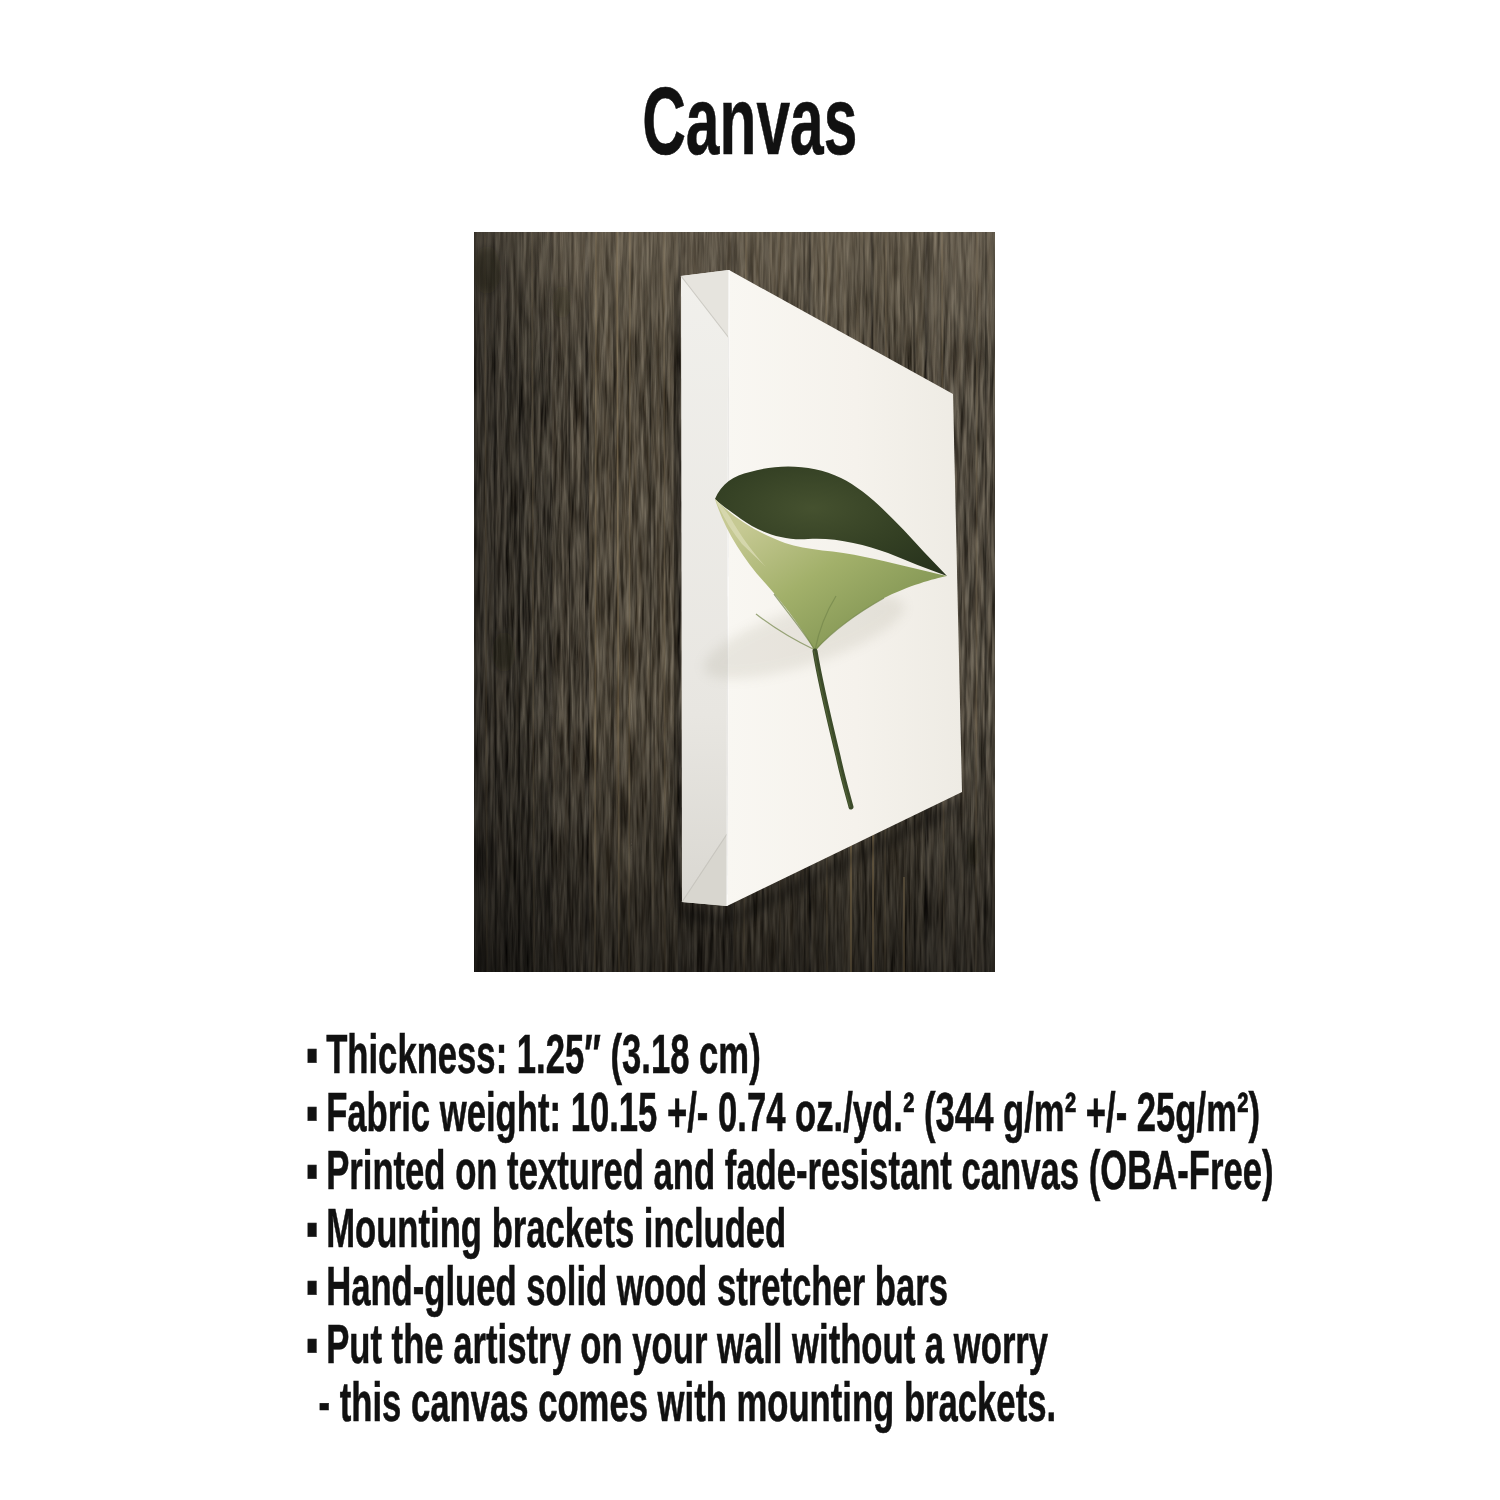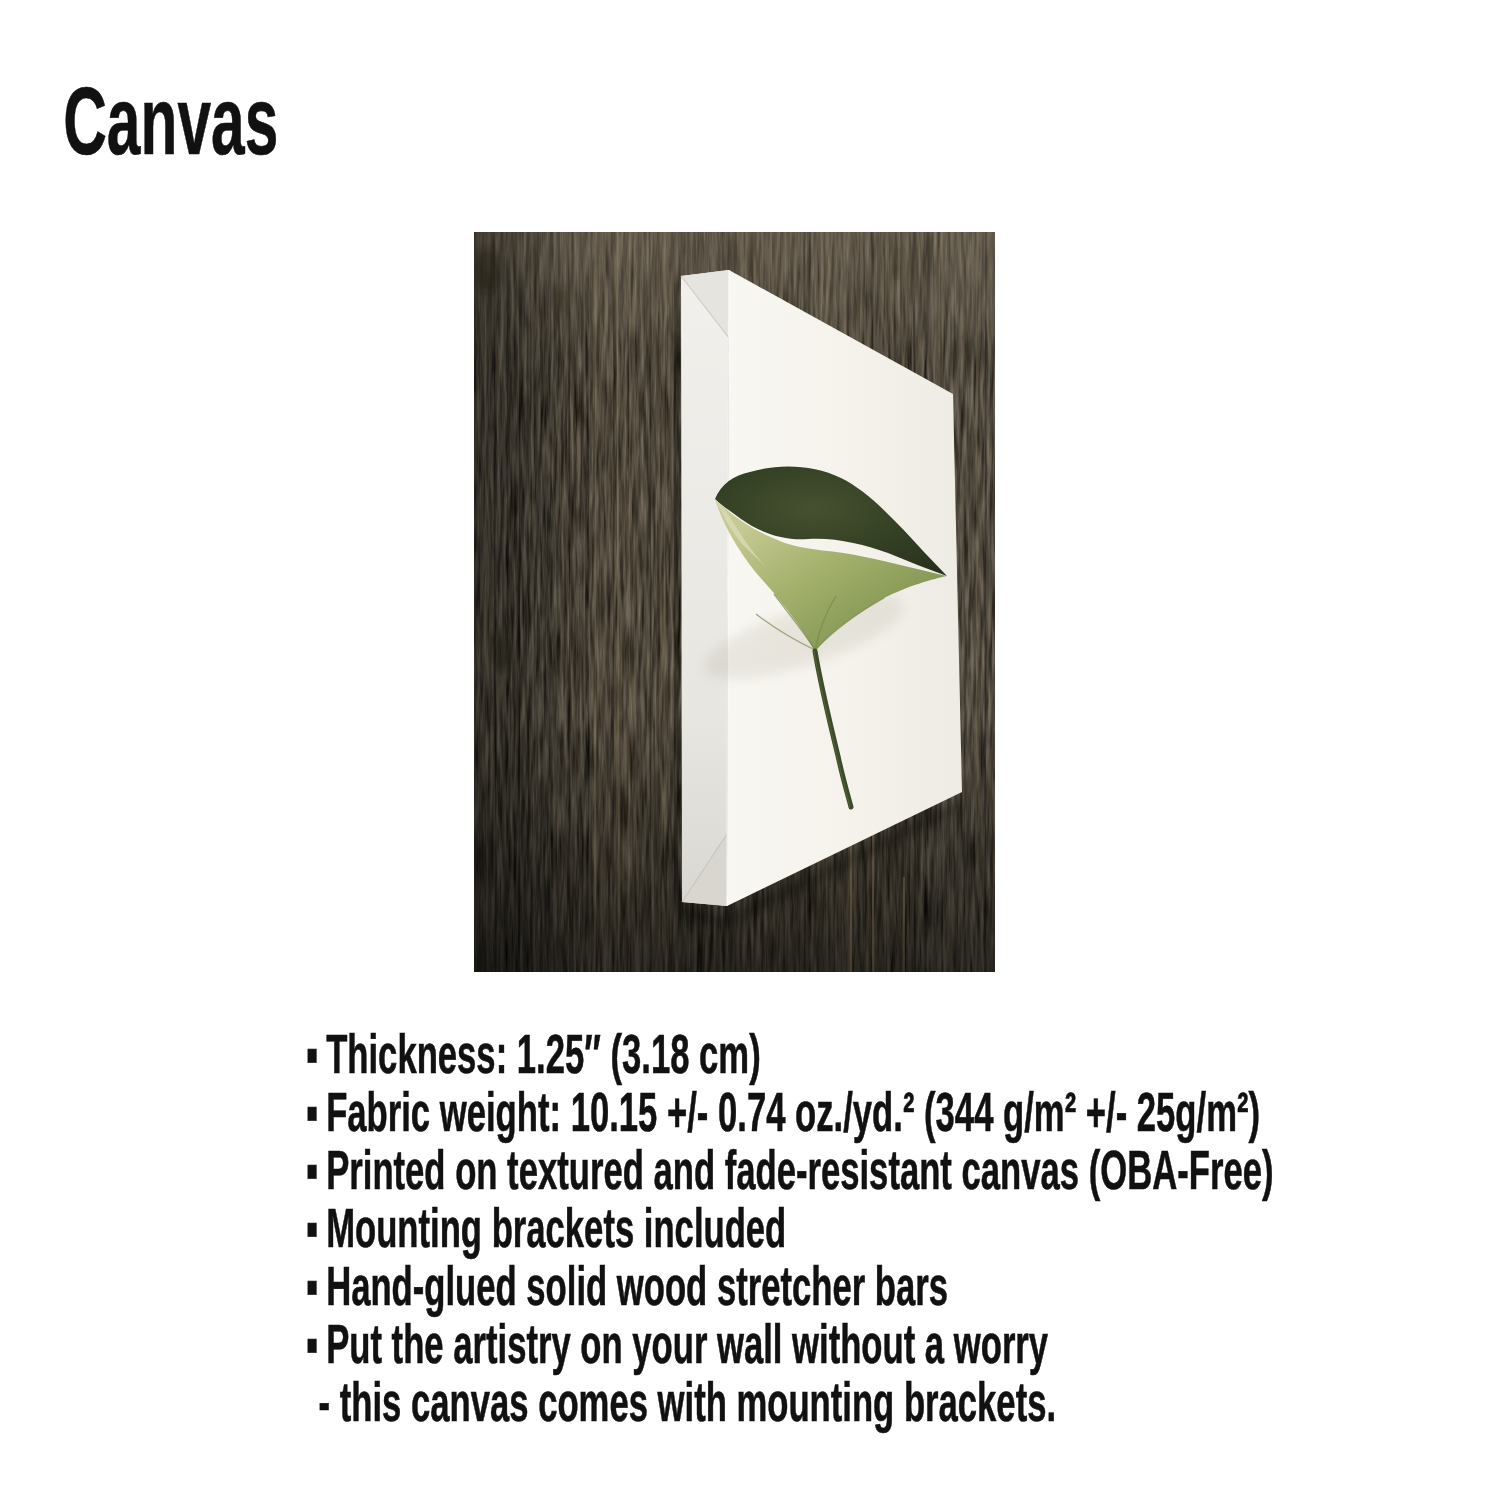--- a/index.html
+++ b/index.html
@@ -5,21 +5,21 @@
   html,body { margin:0; padding:0; }
   body {
     width:1500px; height:1500px; background:#ffffff;
     font-family:"Liberation Sans","DejaVu Sans",sans-serif;
   }
   .page { position:relative; width:1500px; height:1500px; background:#ffffff; overflow:hidden; color:#111111; }
 
   
   .title-wrap {
     position:absolute; top:73px; left:0; width:100%;
-    font-size:96px; line-height:96px; font-weight:bold; margin:0;
+    text-align:center; font-size:96px; line-height:96px; font-weight:bold; margin:0;
   }
   .cond {
     display:inline-block; transform:scaleX(0.63); white-space:nowrap;
     -webkit-text-stroke:0.6px #111111;
   }
   .title-wrap .cond { transform-origin:50% 50%; }
 
   
   .photo { position:absolute; left:474px; top:232px; width:521px; height:740px; }
   .photo svg { display:block; width:521px; height:740px; }

